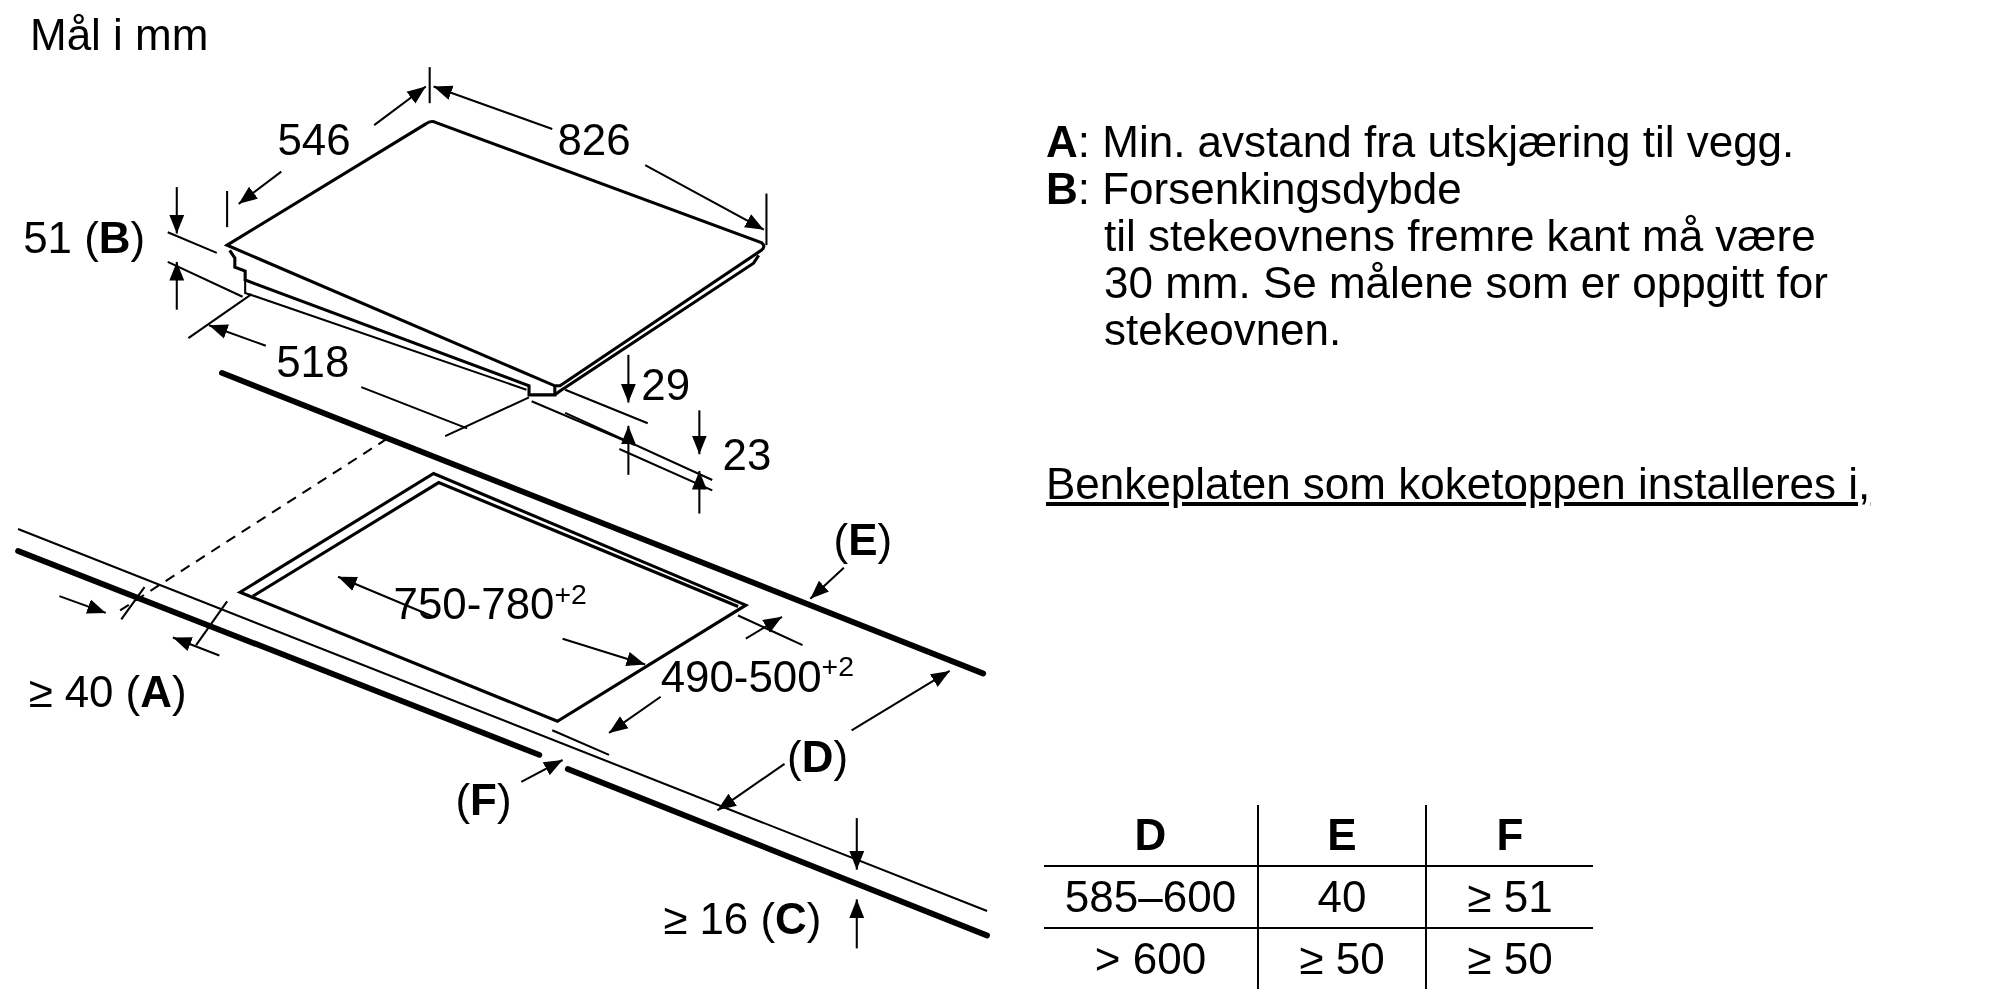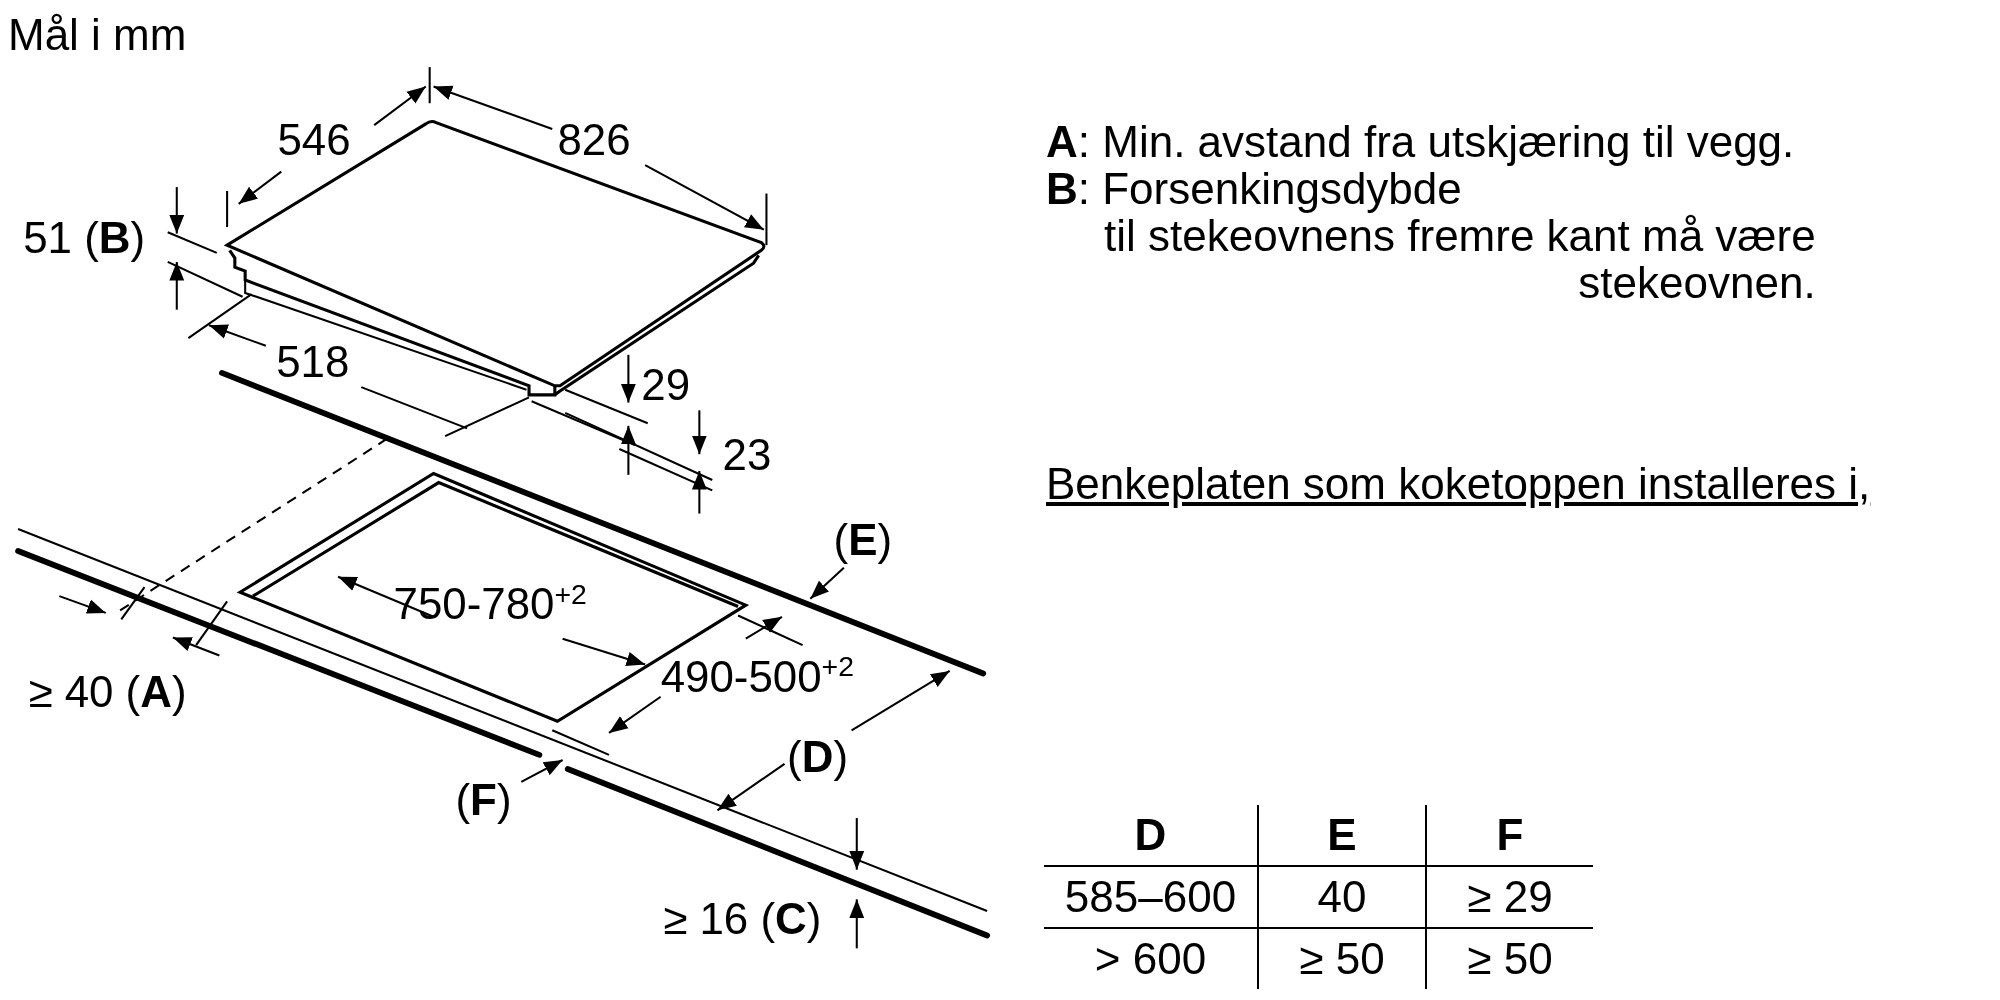--- a/index.html
+++ b/index.html
@@ -10,30 +10,30 @@
   .lbl-b { font-weight:bold; }
   .sup { font-size:22px; }
   .ln { stroke:#000; fill:none; }
   .thin { stroke-width:1.6; }
   .med { stroke-width:2.4; }
   .thick { stroke-width:4.5; stroke-linecap:round; }
   .arrow { fill:#000; }
   .legend { position:absolute; left:1046px; top:118px; font-size:44px; line-height:47px; }
   .legend .row { white-space:nowrap; }
   .legend .key { font-weight:bold; }
-  .legend .indent { padding-left:58px;text-align:right; }
+  .legend .indent { padding-left:58px; }
   .note { position:absolute; left:1046px; top:460px; font-size:44px; line-height:47px; white-space:nowrap;text-decoration:underline; }
   .tbl { position:absolute; left:1044px; top:805px; border-collapse:collapse; font-size:44px; }
   .tbl th, .tbl td { text-align:center; padding:0; height:60px; }
   .tbl th { font-weight:bold; height:60px; }
   .tbl td { border-top:2.5px solid #000; }
   .tbl .c0 { width:213px; }
   .tbl .c1 { width:166px; border-left:2.5px solid #000; }
   .tbl .c2 { width:166px; border-left:2.5px solid #000; }
-  .title { position:absolute; left:8px; top:10px; font-size:44px; }
+  .title { position:absolute; left:30px; top:10px; font-size:44px; }
 </style>
 </head>
 <body>
 
 <div class="title">Mål i mm</div>
 
 <svg id="diagram" viewBox="0 0 1550 775" preserveAspectRatio="none">
   <defs>
     <marker id="ah" viewBox="0 0 10 10" refX="10" refY="5" markerWidth="9" markerHeight="9" orient="auto-start-reverse">
       <path d="M0,1 L10,5 L0,9 z" class="arrow"></path>
@@ -141,40 +141,41 @@
     <line class="ln thin" x1="664" y1="634" x2="664" y2="674" marker-end="url(#ah)"></line>
     <line class="ln thin" x1="664" y1="735" x2="664" y2="697" marker-end="url(#ah)"></line>
     <text class="lbl" x="514" y="724"><tspan>≥ 16 (</tspan><tspan class="lbl-b">C</tspan><tspan>)</tspan></text>
   </g>
 </svg>
 
 <div class="legend">
   <div class="row"><span class="key">A</span><span>: Min. avstand fra utskjæring til vegg.</span></div>
   <div class="row"><span class="key">B</span><span>: Forsenkingsdybde</span></div>
   <div class="row indent">til stekeovnens fremre kant må være</div>
+  <div class="row indent">30 mm. Se målene som er oppgitt for</div>
   <div class="row indent">stekeovnen.</div>
 </div>
 
 <div class="note">
   <div>Benkeplaten som koketoppen installeres i,</div>
 </div>
 
 <table class="tbl">
   <thead>
     <tr>
       <th class="c0">D</th>
       <th class="c1">E</th>
       <th class="c2">F</th>
     </tr>
   </thead>
   <tbody>
     <tr>
       <td class="c0">585–600</td>
       <td class="c1">40</td>
-      <td class="c2">≥ 29</td>
+      <td class="c2">≥ 51</td>
     </tr>
     <tr>
       <td class="c0">&gt; 600</td>
       <td class="c1">≥ 50</td>
       <td class="c2">≥ 50</td>
     </tr>
   </tbody>
 </table>
 
 </body></html>

